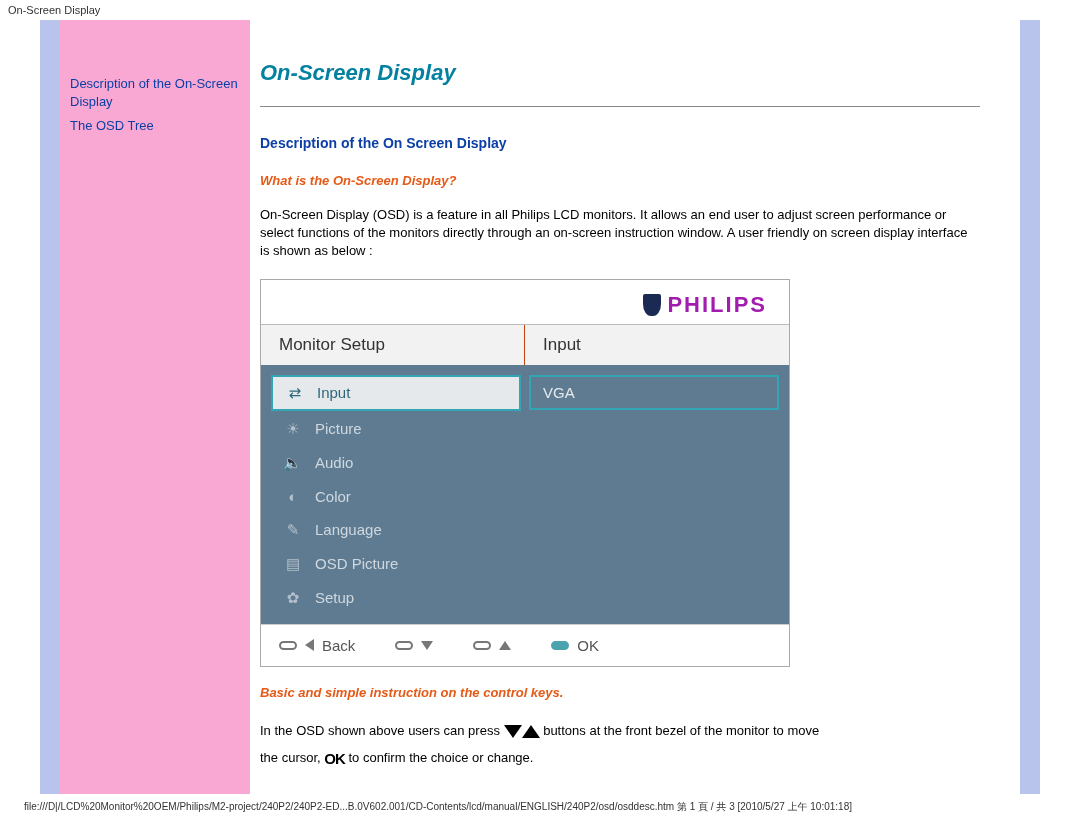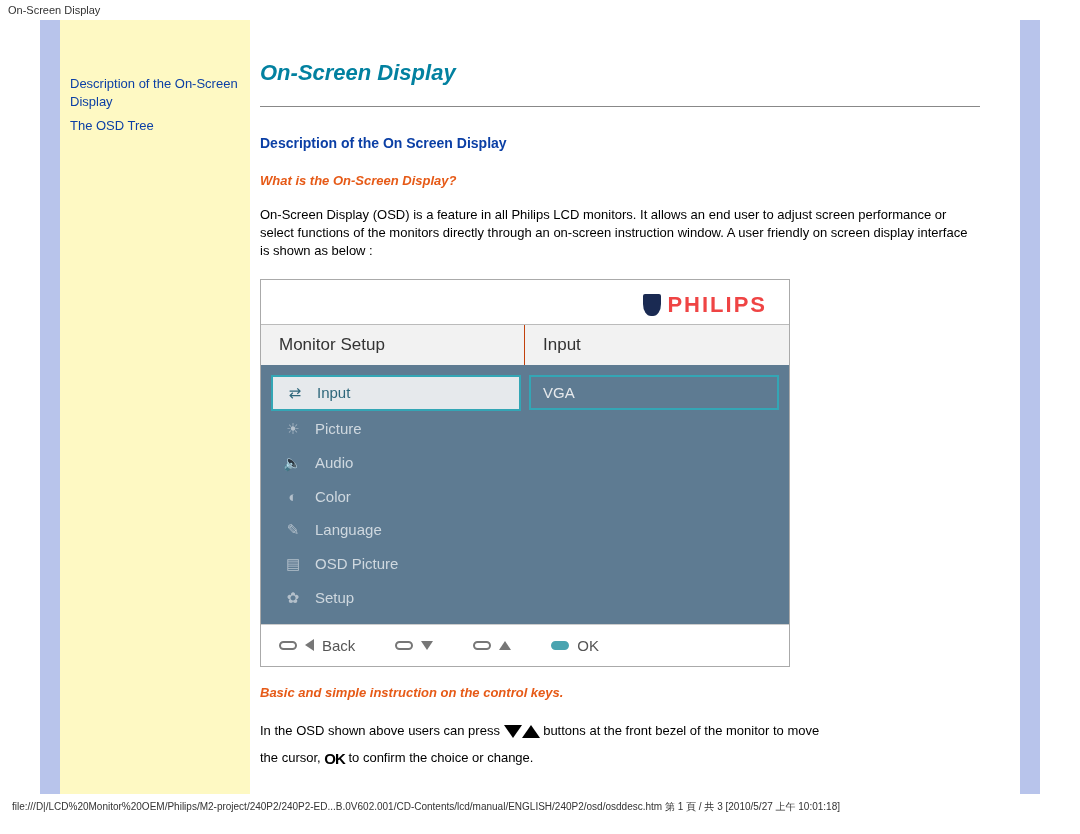--- a/index.html
+++ b/index.html
@@ -19,21 +19,21 @@
     display: flex;
     margin: 0 40px;
   }
   .stripe-left {
     width: 20px;
     background: #b8c4eb;
   }
   .sidebar {
     width: 190px;
     padding: 55px 10px 10px 10px;
-    background: #fef9c3;
+    background: #f9a8d4;
   }
   .sidebar a {
     display: block;
     color: #0b3fa5;
     text-decoration: none;
     font-size: 13px;
     margin-bottom: 6px;
     line-height: 1.4;
   }
   .main {
@@ -85,21 +85,21 @@
     display: flex;
     justify-content: flex-end;
     align-items: center;
     padding: 12px 22px 6px 22px;
   }
   .philips-logo {
     font-family: Arial, sans-serif;
     font-weight: 900;
     font-size: 22px;
     letter-spacing: 2px;
-    color: #ef4444;
+    color: #a21caf;
     display: flex;
     align-items: center;
     gap: 6px;
   }
   .shield {
     width: 18px; height: 22px;
     background: #1a2a52;
     border-radius: 2px 2px 8px 8px / 2px 2px 12px 12px;
   }
   .osd-head-row {
@@ -208,21 +208,21 @@
     font-size: 15px;
     letter-spacing: -1px;
     vertical-align: middle;
   }
   .instr-line {
     font-size: 13px;
     line-height: 2;
   }
   .footer-path {
     font-size: 10px;
-    padding: 6px 12px;
+    padding: 6px 24px;
     color: #333;
   }
 </style>
 </head>
 <body>
 
 <div class="top-bar">On-Screen Display</div>
 
 <div class="page-wrap">
   <div class="stripe-left"></div>

